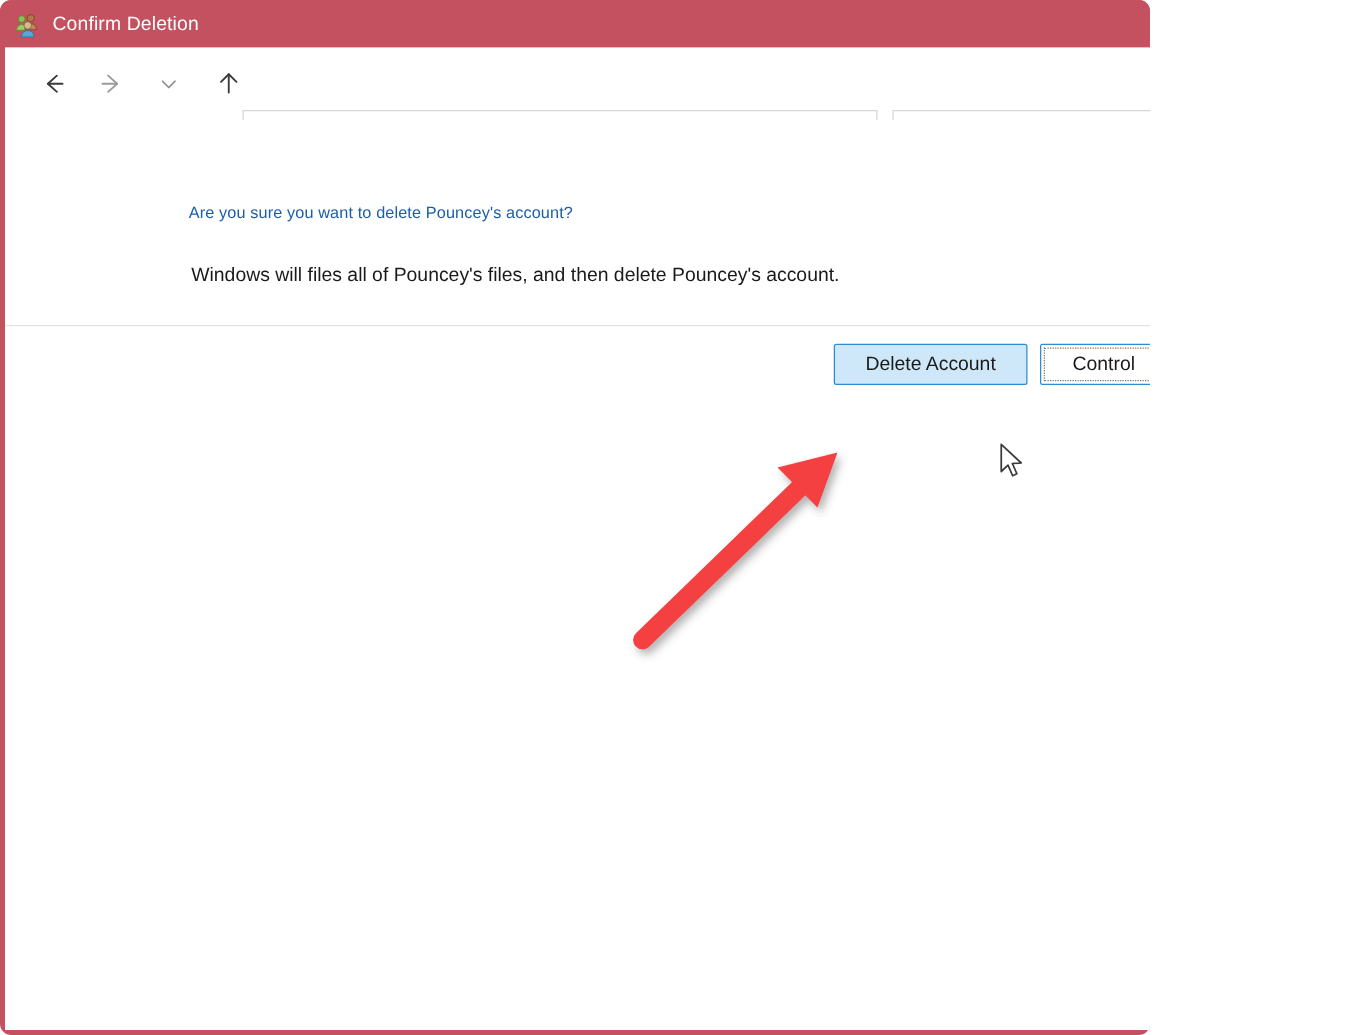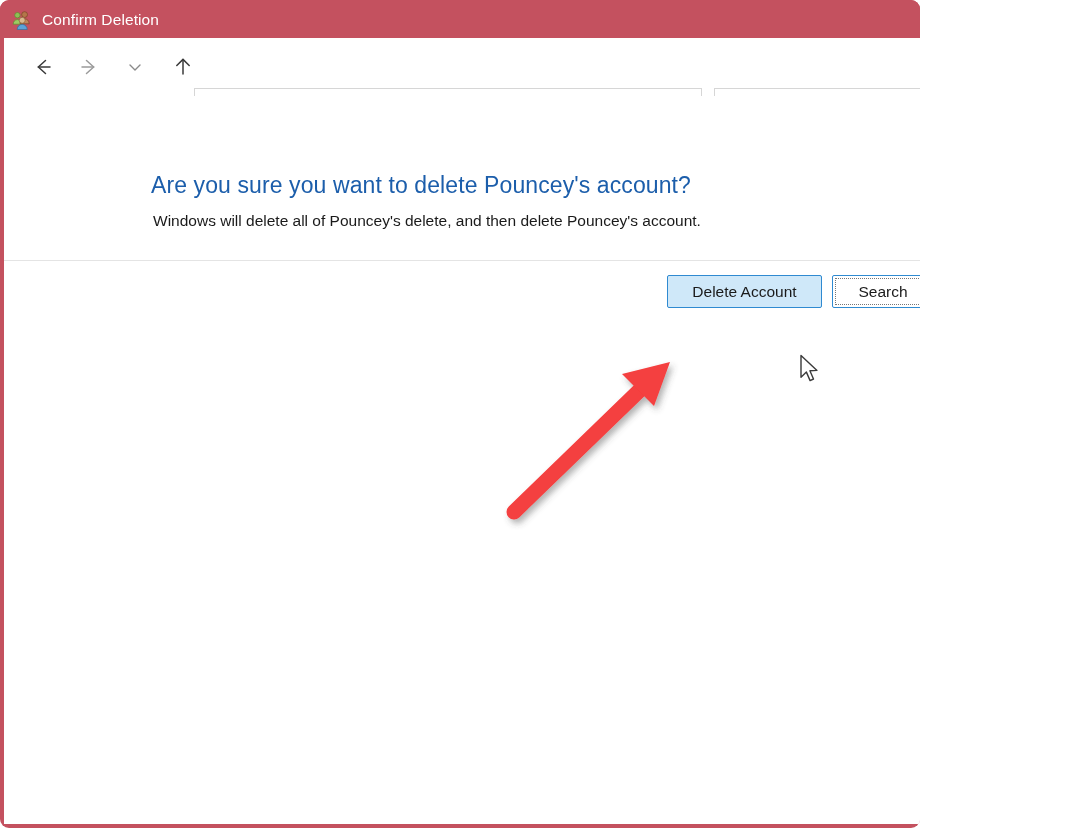--- a/index.html
+++ b/index.html
@@ -239,22 +239,22 @@
     left: 0;
     top: 58px;
     width: 1067px;
     height: 728px;
     background: #ffffff;
   }
 
   .page-heading {
     position: absolute;
     left: 147px;
-    top: 76px;
-    font-size: 23px;
+    top: 66px;
+    font-size: 13px;
     color: #1c5eab;
     font-family: "Liberation Sans", sans-serif;
     white-space: nowrap;
     letter-spacing: 0.1px;
   }
 
   .page-sub {
     position: absolute;
     left: 149px;
     top: 116px;
@@ -451,31 +451,31 @@
           <svg width="20" height="20" viewBox="0 0 20 20">
             <circle cx="8.3" cy="7.6" r="4.6" fill="none" stroke="#2b2b2b" stroke-width="1.7"></circle>
             <line x1="11.6" y1="11.2" x2="17" y2="17.2" stroke="#2b2b2b" stroke-width="1.9" stroke-linecap="round"></line>
           </svg>
         </span>
       </div>
 
       <div class="content">
 
         <div class="page-heading">Are you sure you want to delete Pouncey's account?</div>
-        <div class="page-sub">Windows will delete all of Pouncey's delete, and then delete Pouncey's account.</div>
+        <div class="page-sub">Windows will files all of Pouncey's files, and then delete Pouncey's account.</div>
 
         <div class="divider"></div>
 
         <div class="button-row">
           <div class="btn btn-delete">
             <span>Delete Account</span>
           </div>
           <div class="btn btn-cancel">
             <span class="focus-ring"></span>
-            <span>Search</span>
+            <span>Control</span>
           </div>
         </div>
 
         <div class="arrow-annot">
           <svg width="230" height="190" viewBox="0 0 230 190">
             <defs>
               <filter id="arrShadow" x="-25%" y="-25%" width="160%" height="160%">
                 <feDropShadow dx="3" dy="4" stdDeviation="3.2" flood-color="#4a4a4a" flood-opacity="0.42"></feDropShadow>
               </filter>
             </defs>

